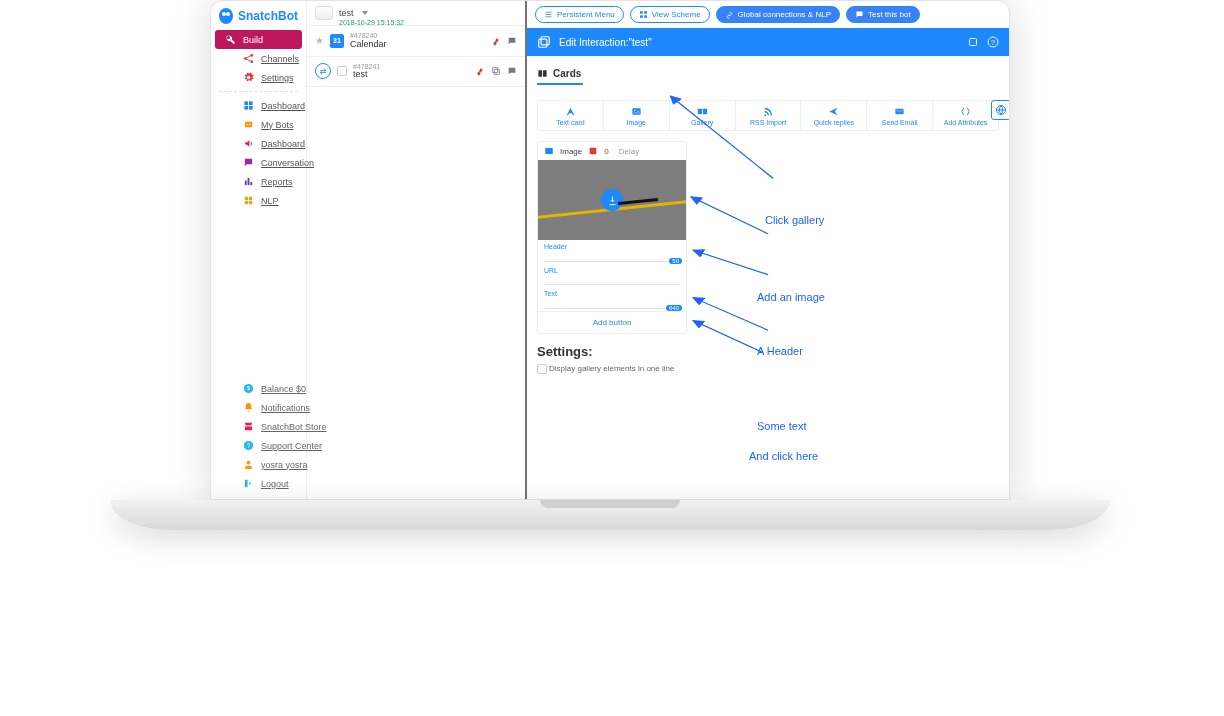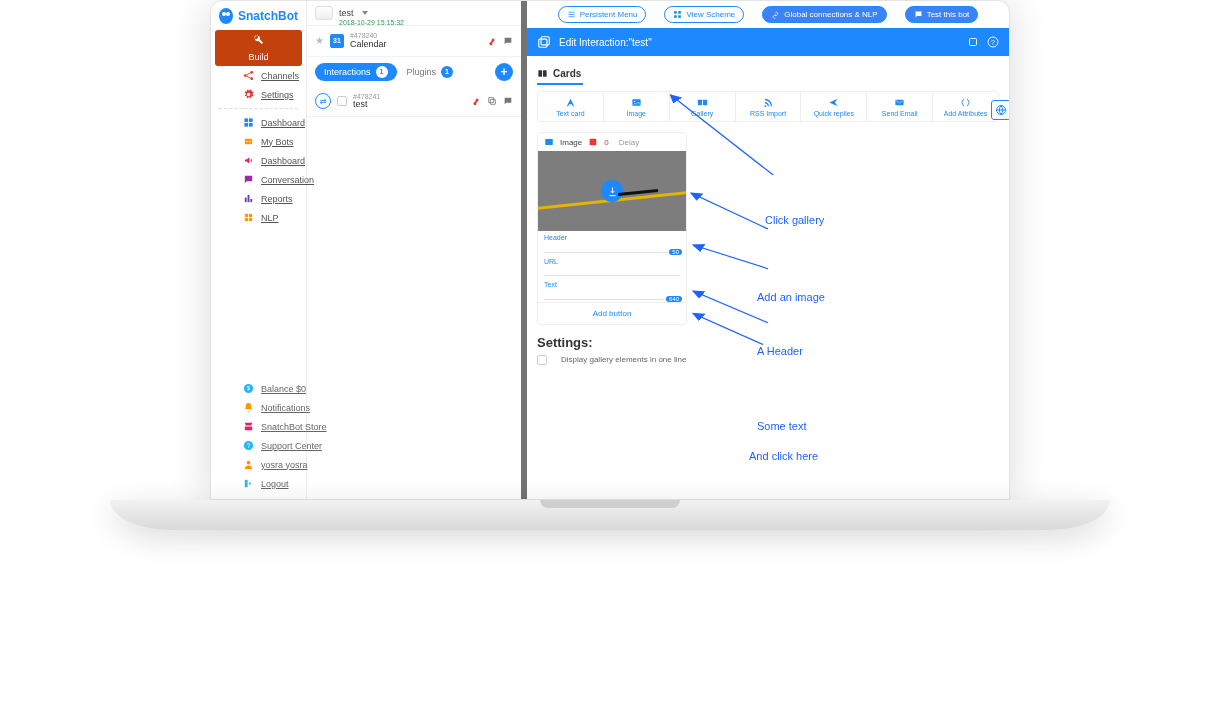--- a/index.html
+++ b/index.html
@@ -26,29 +26,29 @@
 
   
   .sidebar { width:96px; border-right:1px solid #eee; display:flex; flex-direction:column; }
   .logo-row { padding:7px 8px 6px 8px; display:flex; align-items:center; gap:5px; }
   .logo-mascot { width:16px; height:16px; border-radius:50%; background:#1e88ff; position:relative; }
   .logo-mascot::after,.logo-mascot::before{content:"";position:absolute;width:4px;height:4px;background:#fff;border-radius:50%;top:4px;}
   .logo-mascot::before{left:3px;} .logo-mascot::after{right:3px;}
   .logo-text { font-weight:700; color:#1e88ff; font-size:12px; }
   .nav-item, .nav-sub-item { display:flex; align-items:center; gap:7px; padding:4px 10px; cursor:pointer;
                               color:#555; font-size:9px; white-space:nowrap; }
-  .nav-item.active { background:#c2410c; color:#fff; border-radius:3px; margin:0 4px;flex-direction:column; }
+  .nav-item.active { background:#be185d; color:#fff; border-radius:3px; margin:0 4px; }
   .nav-sub-item { padding-left:32px;text-decoration:underline; }
   .nav-ico { width:11px; height:11px; flex-shrink:0; }
   .sidebar hr { border:none; border-top:1px dashed #ddd; margin:4px 8px; }
   .sidebar-bottom { margin-top:auto; padding-bottom:6px; }
   .sidebar-bottom .nav-sub-item { color:#666; }
 
   
-  .mid { width:220px; border-right:6px solid #737373; display:flex; flex-direction:column; }
+  .mid { width:220px; border-right:2px solid #737373; display:flex; flex-direction:column; }
   .bot-bar { display:flex; align-items:center; gap:6px; padding:5px 8px; border-bottom:1px solid #eee; position:relative; }
   .bot-thumb { width:18px; height:14px; border-radius:3px; background:linear-gradient(#fff,#eee);
                border:1px solid #e0e0e0; }
   .bot-name { font-size:9px; color:#444; }
   .bot-date { font-size:7px; color:#2aa05a; position:absolute; left:32px; top:18px; }
   .caret { width:0;height:0;border-left:3px solid transparent;border-right:3px solid transparent;border-top:4px solid #888; margin-left:2px;}
 
   .interaction-row { display:flex; align-items:center; gap:6px; padding:6px 8px; border-bottom:1px solid #f2f2f2; position:relative; }
   .interaction-row .star { color:#bbb; font-size:10px; }
   .cal-ico { width:14px; height:14px; border-radius:2px; background:#1e88ff; color:#fff;
@@ -70,34 +70,34 @@
          background:#1e88ff; color:#fff; display:flex; align-items:center; justify-content:center;
          font-size:12px; font-weight:700; cursor:pointer; }
 
   .interaction-row.selected { background:#fff; }
   .interaction-row .round-ico { width:16px; height:16px; border-radius:50%; border:1px solid #1e88ff;
                                 display:flex; align-items:center; justify-content:center; color:#1e88ff; font-size:8px; }
   .chk { width:10px; height:10px; border:1px solid #ccc; border-radius:2px; }
 
   
   .right { flex:1; display:flex; flex-direction:column; }
-  .toolbar { display:flex; gap:18px; padding:5px 8px; justify-content:center; align-items:center; }
+  .toolbar { display:flex; gap:6px; padding:5px 8px; justify-content:flex-start; align-items:center; }
   .btn { border:1px solid #1e88ff; color:#1e88ff; background:#fff; border-radius:12px;
          padding:3px 8px; font-size:8px; display:inline-flex; align-items:center; gap:4px; cursor:pointer; white-space:nowrap; }
   .btn.solid { background:#3b82f6; color:#fff; }
   .btn .ico { width:9px; height:9px; }
 
   .editor-head { background:#1e88ff; color:#fff; padding:7px 10px; display:flex; align-items:center;
                  gap:8px; font-size:10px; font-weight:500; }
   .editor-head .spacer { flex:1; }
   .editor-head .head-ico { width:12px; height:12px; opacity:.9; cursor:pointer; }
 
   .editor-body { padding:8px 10px 16px 10px; position:relative; }
   .cards-title { display:flex; align-items:center; gap:5px; font-weight:700; font-size:10px;
-                 color:#333; padding:4px 0 4px 0; border-bottom:2px solid #1e88ff; width:46px; margin-bottom:6px;}
+                 color:#333; padding:4px 0 4px 0; border-bottom:2px solid #1e88ff; width:46px; margin-bottom:15px;}
   .card-type-row { display:flex; border:1px solid #eee; border-radius:3px; overflow:hidden; }
   .card-type { flex:1; text-align:center; padding:5px 0 4px 0; font-size:7px; color:#1e88ff;
                border-right:1px solid #eee; cursor:pointer; }
   .card-type:last-child { border-right:none; }
   .card-type .ct-ico { width:11px; height:11px; margin:0 auto 2px auto; display:block; color:#1e88ff; }
 
   .globe-float { position:absolute; right:-2px; top:44px; width:20px; height:20px; border:1px solid #1e88ff;
                  border-radius:3px; display:flex; align-items:center; justify-content:center; color:#1e88ff;
                  background:#fff; cursor:pointer; }
 
@@ -119,21 +119,21 @@
   .field-block { padding:3px 6px 2px 6px; position:relative; }
   .field-label { font-size:7px; color:#1e88ff; }
   .field-input { border:none; border-bottom:1px solid #e3e3e3; width:100%; height:11px;
                  font-size:8px; outline:none; padding:0; background:transparent; }
   .counter { position:absolute; right:4px; bottom:0; font-size:6px; background:#1e88ff;
              color:#fff; padding:0 3px; border-radius:6px; }
   .add-button-row { text-align:center; color:#1e88ff; font-size:8px; padding:6px 0; cursor:pointer;
                     border-top:1px solid #eee; }
 
   .settings { font-size:13px; font-weight:700; margin-top:10px; }
-  .settings-row { display:flex; align-items:center; gap:14px; color:#666; font-size:8px; margin-top:5px; }
+  .settings-row { display:flex; align-items:center; gap:2px; color:#666; font-size:8px; margin-top:5px; }
   .settings-row .chk { width:10px; height:10px; }
 
   
   .anno-layer { position:absolute; left:0; top:0; width:100%; height:100%; pointer-events:none; }
   .anno-text { position:absolute; color:#1e63ff; font-size:11px; font-weight:500; white-space:nowrap; }
 
   
   svg { display:block; }
 </style>
 </head>
@@ -281,31 +281,20 @@
           <span class="row-actions">
             <svg class="ico" viewBox="0 0 24 24" fill="#e53935">
                 <path d="M10 14a4 4 0 005 0l3-3a4 4 0 00-5-5l-1 1m2 7a4 4 0 00-5 0l-3 3a4 4 0 005 5l1-1"></path>
               </svg>
             <svg class="ico" viewBox="0 0 24 24" fill="#777">
                 <path d="M4 4h16v12H8l-4 4V4z"></path>
               </svg>
           </span>
         </div>
 
-        <div class="tabs-bar">
-          <span class="pill">
-            <span>Interactions</span>
-            <span class="badge">1</span>
-          </span>
-          <span class="tab-plain">
-            <span>Plugins</span>
-            <span class="badge">1</span>
-          </span>
-          <span class="fab">+</span>
-        </div>
 
         <div class="interaction-row selected">
           <span class="round-ico">⇄</span>
           <span class="chk"></span>
           <span class="int-meta">
             <div class="int-id">#478241</div>
             <div class="int-name">test</div>
           </span>
           <span class="row-actions">
             <svg class="ico" viewBox="0 0 24 24" fill="#e53935">

